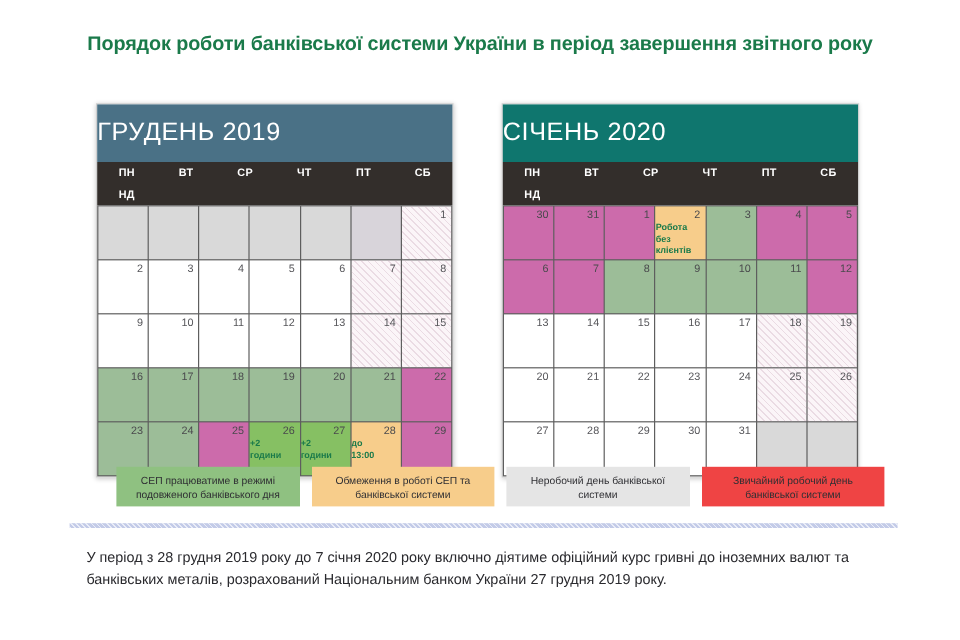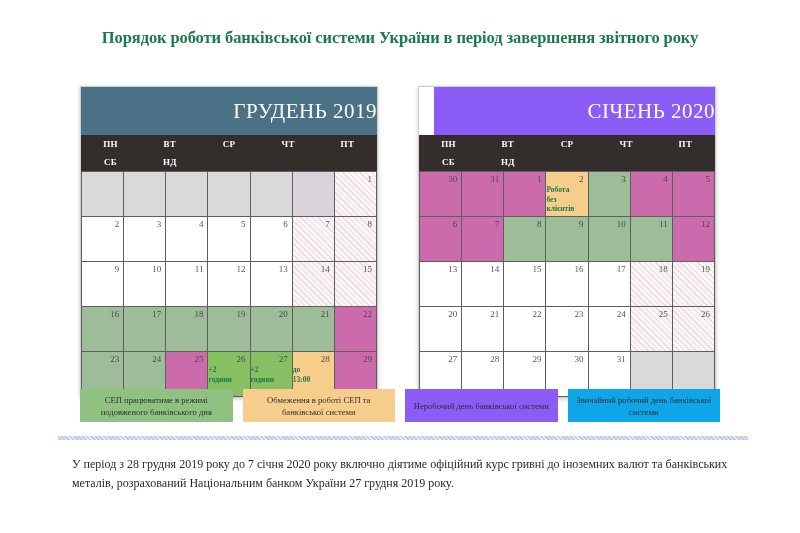--- a/index.html
+++ b/index.html
@@ -3,21 +3,21 @@
 <meta charset="utf-8">
 <style>
   html,body{margin:0;padding:0;}
   body{
     width:800px;height:533px;
     background:#ffffff;
     font-family:"Liberation Sans","DejaVu Sans",sans-serif;
     overflow:hidden;
     position:relative;
   }
-  .page{position:relative;width:724px;height:533px;font-family:Liberation Serif, serif;}
+  .page{position:relative;width:724px;height:533px;}
 
   
   .title{
     position:absolute;left:0;top:28px;width:800px;
     text-align:center;
     font-size:16.5px;font-weight:bold;
     color:#1a7a4a;
     letter-spacing:-0.1px;
     white-space:nowrap;
   }
@@ -27,30 +27,30 @@
     position:absolute;
     box-shadow:0 1px 4px rgba(0,0,0,.22);
     background:#fff;
     border:1px solid #cfcfcf;
   }
   .cal-dec{left:80px;top:86px;width:296px;}
   .cal-jan{left:418px;top:86px;width:296px;}
 
   .cal-title{
     height:48px;line-height:48px;
-    text-align:right;
+    text-align:left;
     font-size:21px;
     color:#ffffff;
     letter-spacing:.5px;
   }
   .cal-dec .cal-title{background:#4a7186;}
-  .cal-jan .cal-title{background:#8b5cf6;margin-left:15px;}
+  .cal-jan .cal-title{background:#0f766e;}
 
   .dow-row{
-    display:grid;grid-template-columns:repeat(5,1fr);
+    display:grid;grid-template-columns:repeat(6,1fr);
     background:#332e2b;
   }
   .dow{
     text-align:center;
     font-size:9px;font-weight:bold;
     color:#ffffff;
     padding:4px 0 4px;
     letter-spacing:.3px;
   }
 
@@ -92,40 +92,40 @@
   .c-green   {background:#9cbd98;}
   .c-green2  {background:#86c063;}
   .c-pink    {background:#cc6bab;}
   .c-orange  {background:#f7cd8b;}
 
   .c-pink .num, .c-green .num, .c-green2 .num{color:#4a4a4d;}
   .c-orange .num{color:#4a4a4d;}
 
   
   .legend{
-    position:absolute;left:80px;top:389px;
+    position:absolute;left:97px;top:389px;
     width:640px;
     display:flex;
     gap:10px;
   }
   .leg{
     flex:1;
     min-height:33px;
     display:flex;align-items:center;justify-content:center;
     text-align:center;
     font-size:8.6px;
     line-height:12px;
     color:#2f2f33;
     padding:3px 5px;
     box-sizing:border-box;
   }
   .leg-green {background:#8fc181;}
   .leg-orange{background:#f7cd8b;text-align:center;}
-  .leg-pink  {background:#8b5cf6;}
-  .leg-green2{background:#0ea5e9;}
+  .leg-pink  {background:#e5e5e5;}
+  .leg-green2{background:#ef4444;}
 
   
   .divider{
     position:absolute;left:58px;top:436px;width:690px;height:4px;
     background:#c3cbe8;
     background-image:repeating-linear-gradient(45deg,
       rgba(255,255,255,.65) 0 1px, rgba(0,0,0,0) 1px 3px);
   }
 
   

